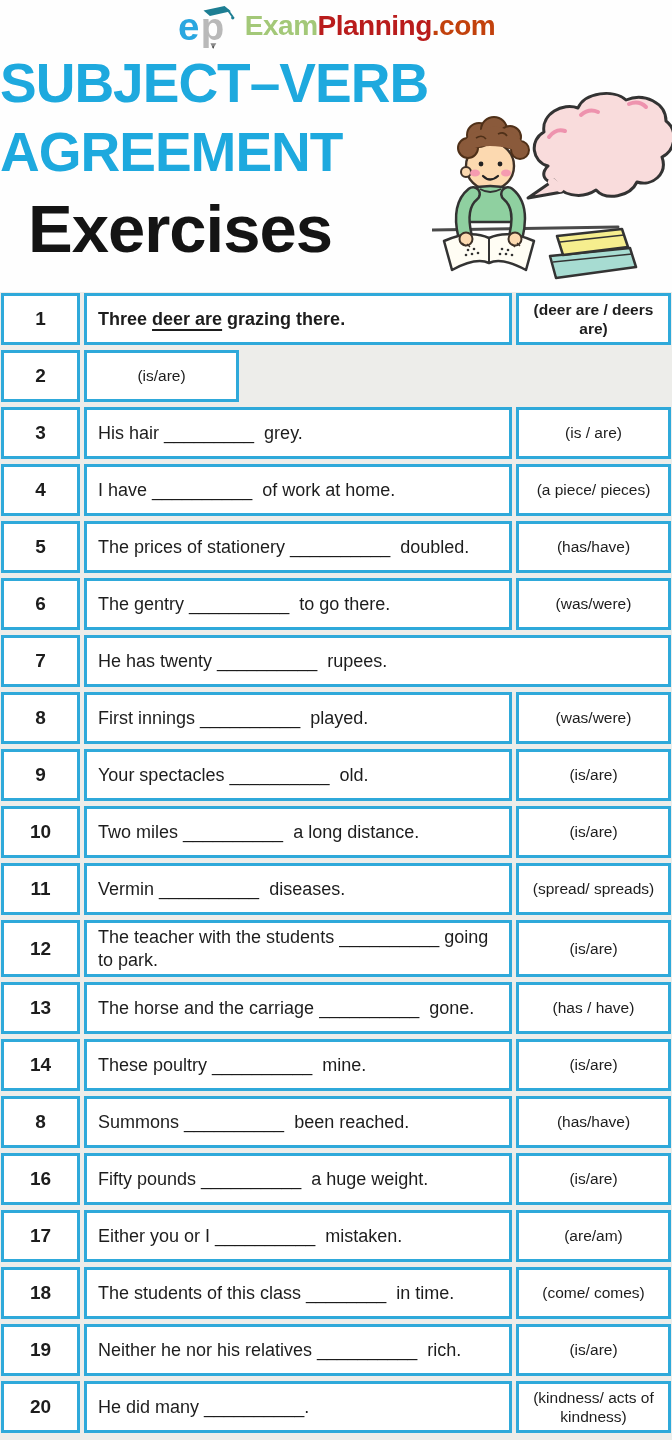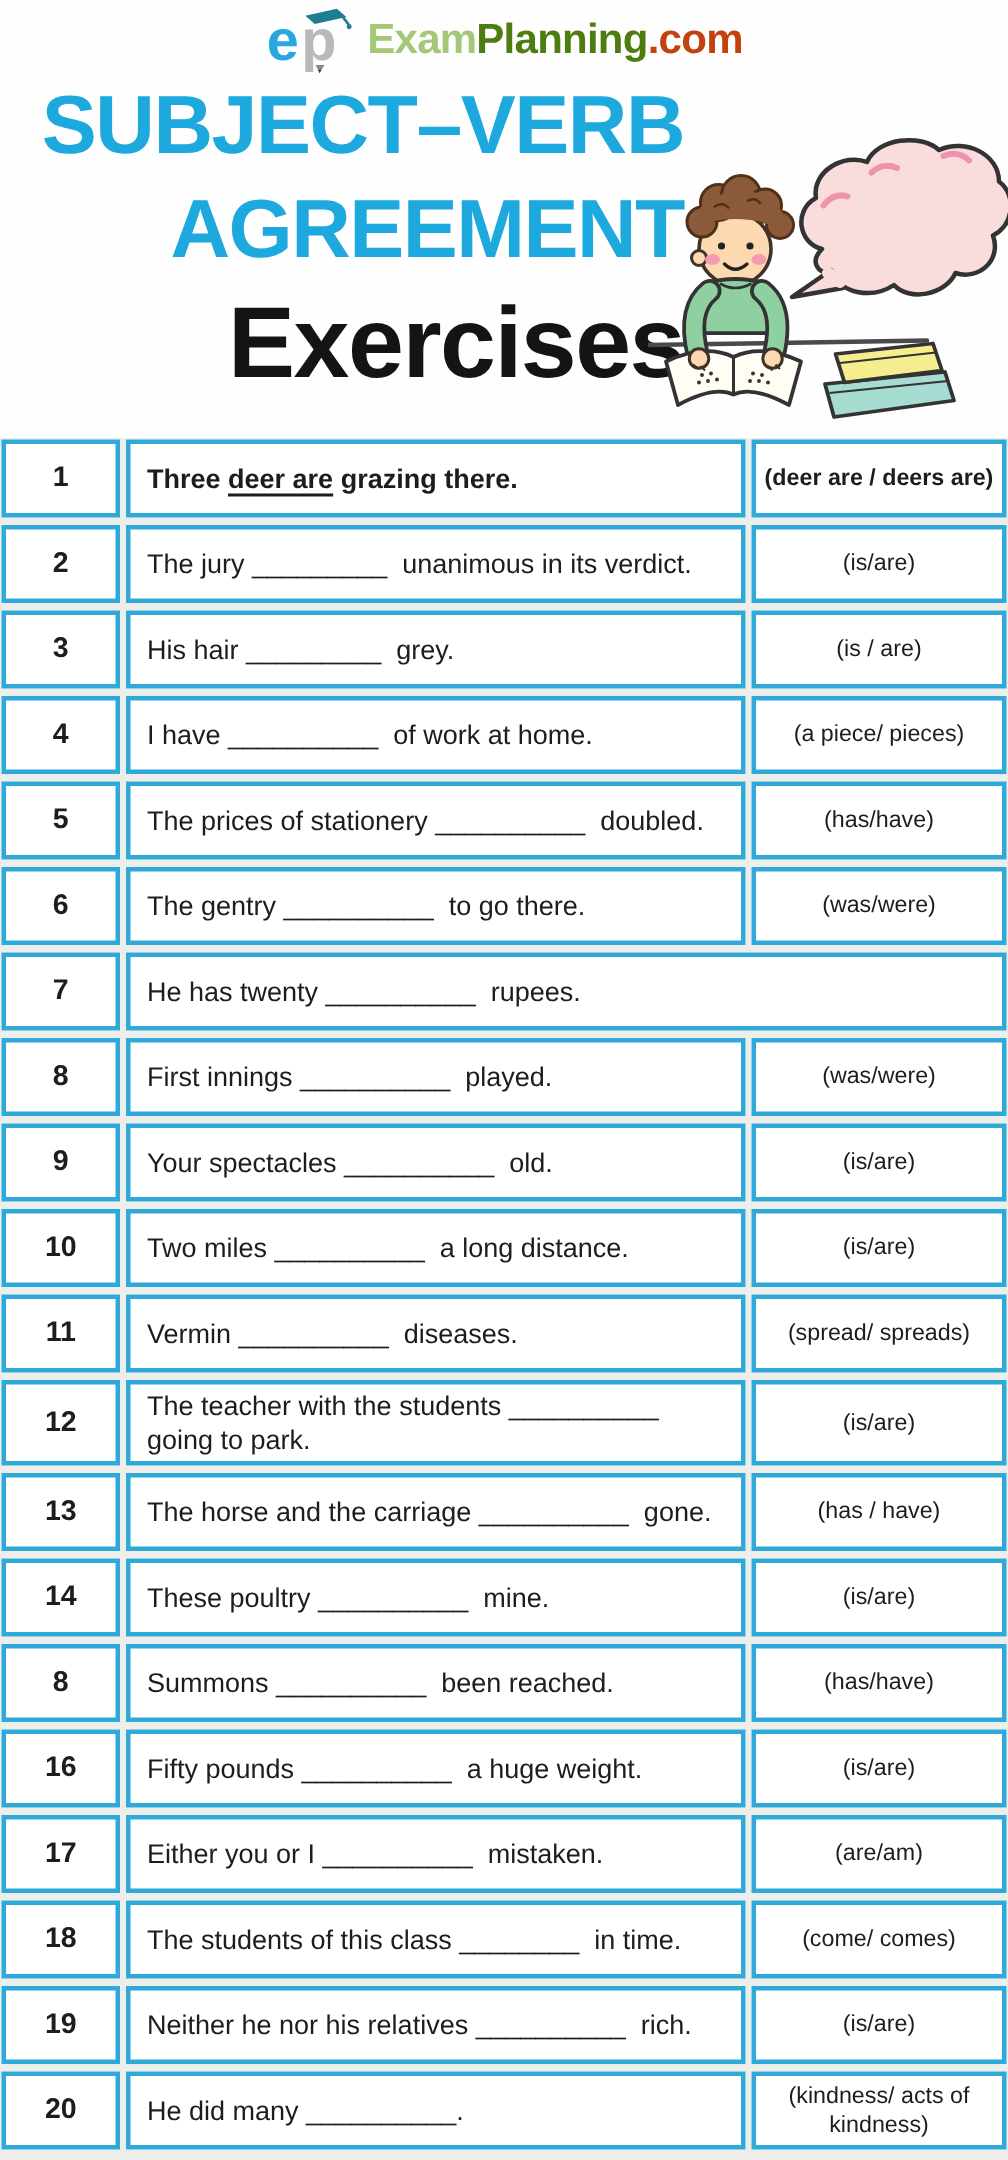--- a/index.html
+++ b/index.html
@@ -6,45 +6,45 @@
   html,body { width:672px; height:1440px; overflow:hidden; background:#fdfdfc;
               font-family:"Liberation Sans", sans-serif; }
 
   
   .site-header { height:52px; display:flex; align-items:center; justify-content:center;
                  background:#fefefe; }
   .logo { display:flex; align-items:center; gap:4px; }
   .logo-icon { width:64px; height:46px; }
   .wordmark { font-size:28px; font-weight:700; letter-spacing:-0.5px; }
   .wm-green { color:#a3c878; }
-  .wm-cyan  { color:#4d7c0f; }
+  .wm-cyan  { color:#b91c1c; }
   .wm-dark  { color:#c2410c; }
 
   
   .hero { position:relative; height:240px; background:#fefefe; }
-  .titles { position:absolute; top:4px; left:0; width:456px; text-align:right; }
+  .titles { position:absolute; top:4px; left:0; width:456px; text-align:left; }
   .title-line1, .title-line2 {
       color:#1ea9de; font-weight:800; font-size:55px; line-height:1.0;
       letter-spacing:-1px; }
   .title-line2 { margin-top:14px; }
   .title-line3 { color:#141414; font-weight:800; font-size:67px; line-height:1.0;
       margin-top:15px; letter-spacing:-1px;padding-left:28px; }
   .illustration { position:absolute; top:36px; right:0; width:240px; height:200px; }
 
   
   .worksheet { padding:1px 1px 8px; background:#ededea; }
   .row { display:flex; gap:4px; margin-bottom:5px; }
   .row:last-child { margin-bottom:0; }
   .cell { border:3px solid #2fa9da; background:#ffffff; min-height:52px;
           display:flex; align-items:center; color:#1d1d1d; }
   .cell.num { width:79px; justify-content:center; font-weight:700; font-size:19px; }
   .cell.sentence { flex:1; padding:3px 11px; font-size:18px; line-height:1.25;
           display:block; display:flex; flex-wrap:wrap; align-content:center; }
   .cell.sentence span { white-space:pre-wrap; }
-  .cell.options { width:170px; justify-content:center; text-align:center;
+  .cell.options { width:155px; justify-content:center; text-align:center;
           font-size:15.5px; line-height:1.25; padding:2px 5px;
           overflow-wrap:break-word; word-break:break-word; }
   .bold-row .cell.sentence, .bold-row .cell.options { font-weight:700; }
   .u { text-decoration:underline; text-decoration-thickness:2px; text-underline-offset:4px; }
 </style>
 </head>
 <body>
 
 <header class="site-header">
   <div class="logo">
@@ -156,26 +156,20 @@
         <span>Three </span>
         <span class="u">deer are</span>
         <span> grazing there.</span>
         <span></span>
       </div>
     <div class="cell options">(deer are / deers are)</div>
   </div>
 
   <div class="row">
     <div class="cell num">2</div>
-    <div class="cell sentence">
-        <span></span>
-        <span class="u"></span>
-        <span></span>
-        <span>The jury _________  unanimous in its verdict.</span>
-      </div>
     <div class="cell options">(is/are)</div>
   </div>
 
   <div class="row">
     <div class="cell num">3</div>
     <div class="cell sentence">
         <span></span>
         <span class="u"></span>
         <span></span>
         <span>His hair _________  grey.</span>

